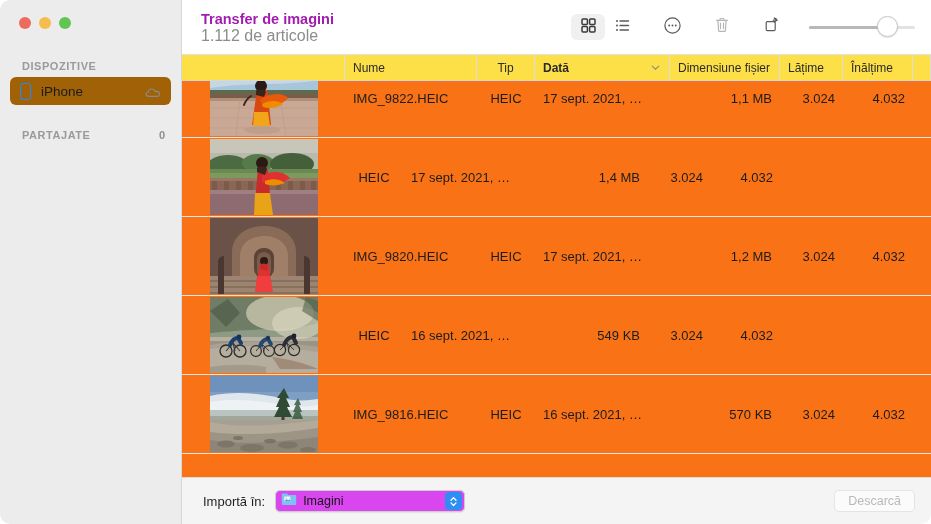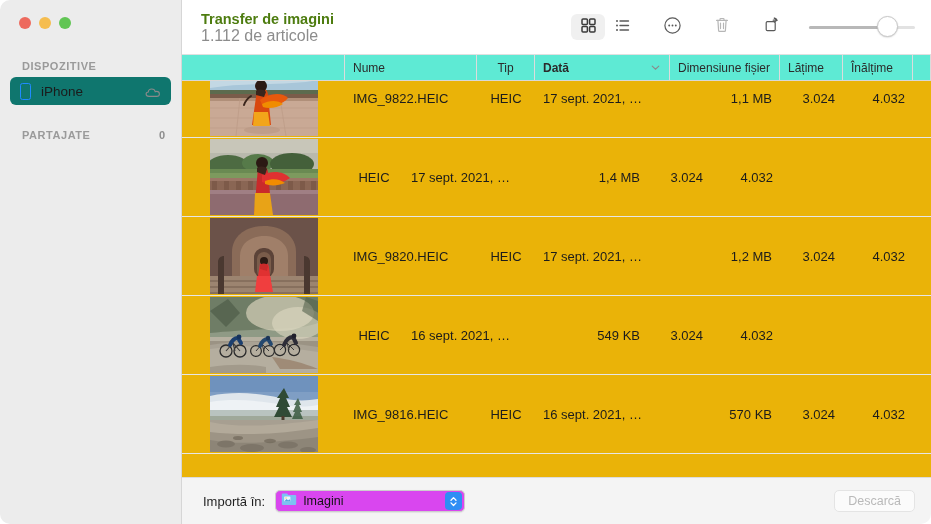--- a/index.html
+++ b/index.html
@@ -57,21 +57,21 @@
 
   .sb-item {
     margin: 0 10px;
     height: 28px;
     border-radius: 6px;
     display: flex;
     align-items: center;
     padding: 0 9px 0 10px;
     gap: 10px;
   }
-  .sb-item.selected { background: #0f766e; }
+  .sb-item.selected { background: #a16207; }
   .sb-item .name {
     font-size: 13.5px;
     color: #1b1b1b;
     flex: 1;
   }
   .iphone-icon { width: 11px; height: 17px; position: relative; }
   .iphone-icon .body {
     position: absolute; inset: 0;
     border: 1.4px solid #1f8bff;
     border-radius: 2.5px;
@@ -94,21 +94,21 @@
     background: #ffffff;
     display: flex;
     align-items: center;
     padding: 0 16px 0 19px;
     position: relative;
   }
   .titleblock { display: flex; flex-direction: column; justify-content: center; }
   .app-title {
     font-size: 14.5px;
     font-weight: bold;
-    color: #4d7c0f;
+    color: #a21caf;
     line-height: 17px;
   }
   .app-subtitle {
     font-size: 16px;
     color: #8c8c8c;
     line-height: 15px;
   }
   .tb-right {
     margin-left: auto;
     display: flex;
@@ -140,21 +140,21 @@
     width: 21px; height: 21px; border-radius: 50%;
     background: #ffffff;
     border: 1px solid #c8c8c8;
     box-shadow: 0 0.5px 1.5px rgba(0,0,0,0.18);
   }
 
   
   .colhead {
     height: 27px;
     flex: 0 0 27px;
-    background: #5eead4;
+    background: #fde047;
     border-top: 1px solid #e0e0e0;
     border-bottom: 1px solid #d8d8d8;
     display: flex;
     align-items: stretch;
     font-size: 12px;
     color: #2b2b2b;
     position: relative;
   }
   .ch {
     display: flex; align-items: center;
@@ -178,21 +178,21 @@
   .w-data  { flex: 0 0 135px; }
   .w-size  { flex: 0 0 110px; }
   .w-lat   { flex: 0 0 63px;  }
   .w-inal  { flex: 0 0 70px;  }
   .w-extra { flex: 1 1 auto;  }
 
   
   .tablewrap {
     flex: 1 1 auto;
     overflow: hidden;
-    background: #eab308;
+    background: #f97316;
     position: relative;
   }
   .rows {
     position: absolute;
     top: -22px; left: 0; right: 0;
   }
   .row {
     height: 79px;
     display: flex;
     align-items: center;

